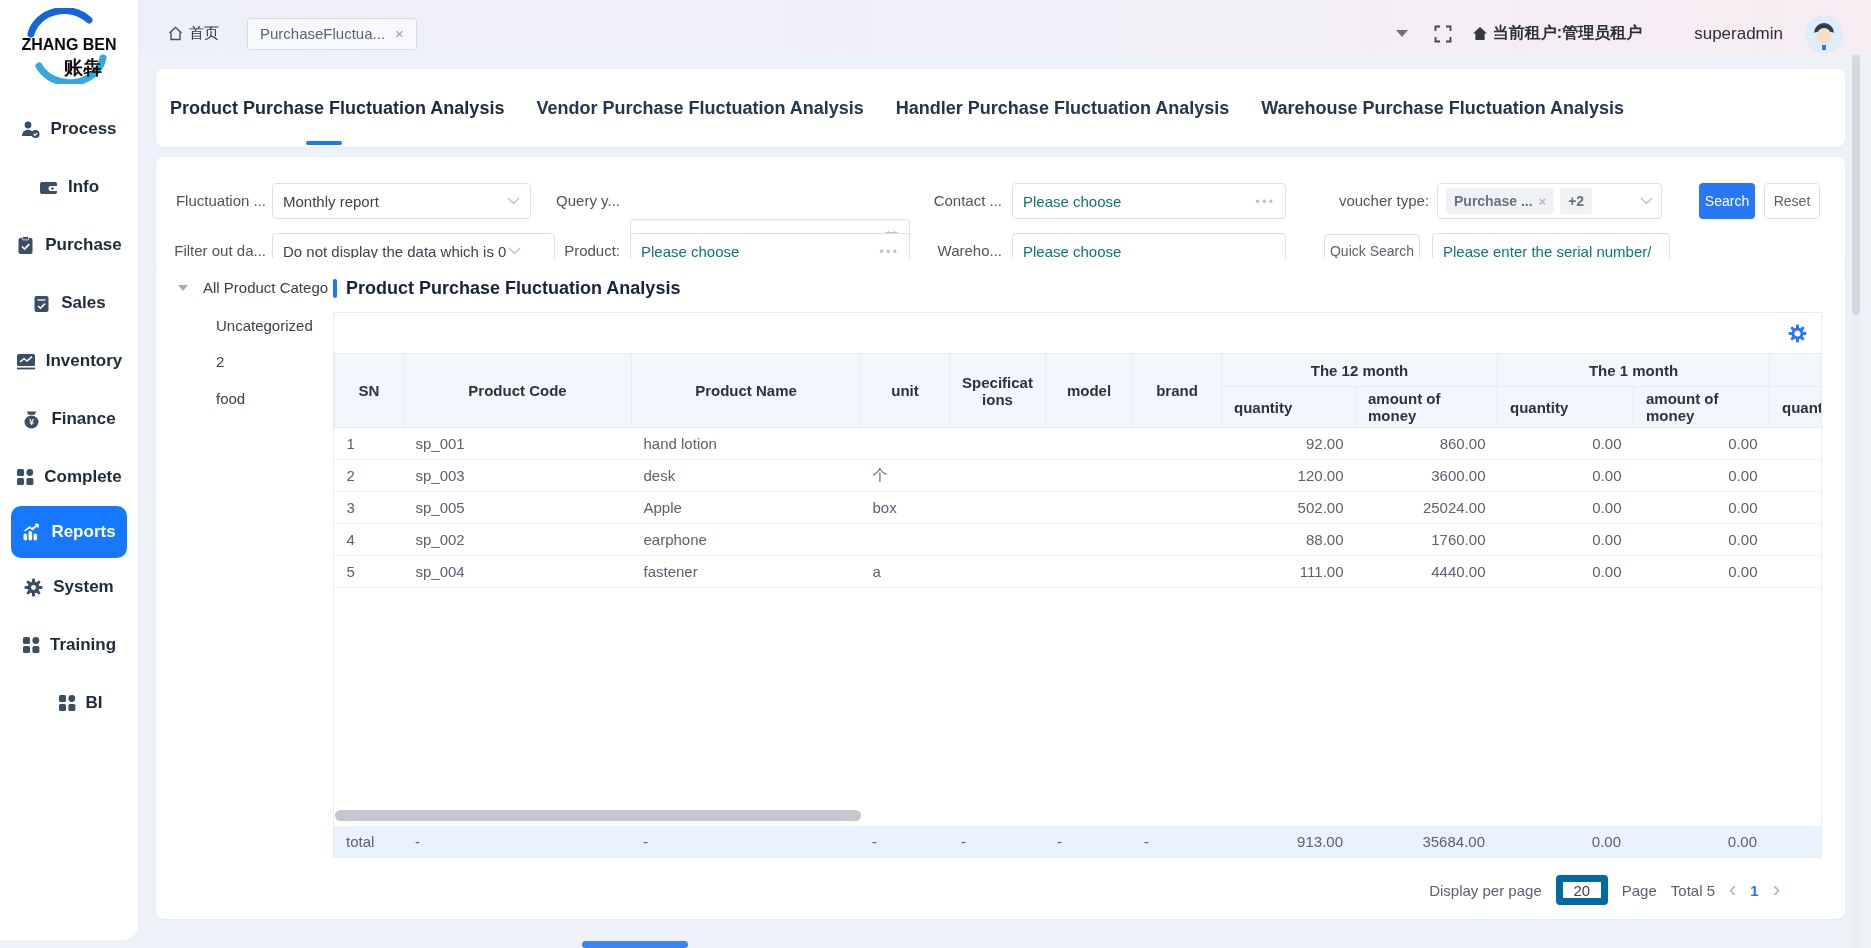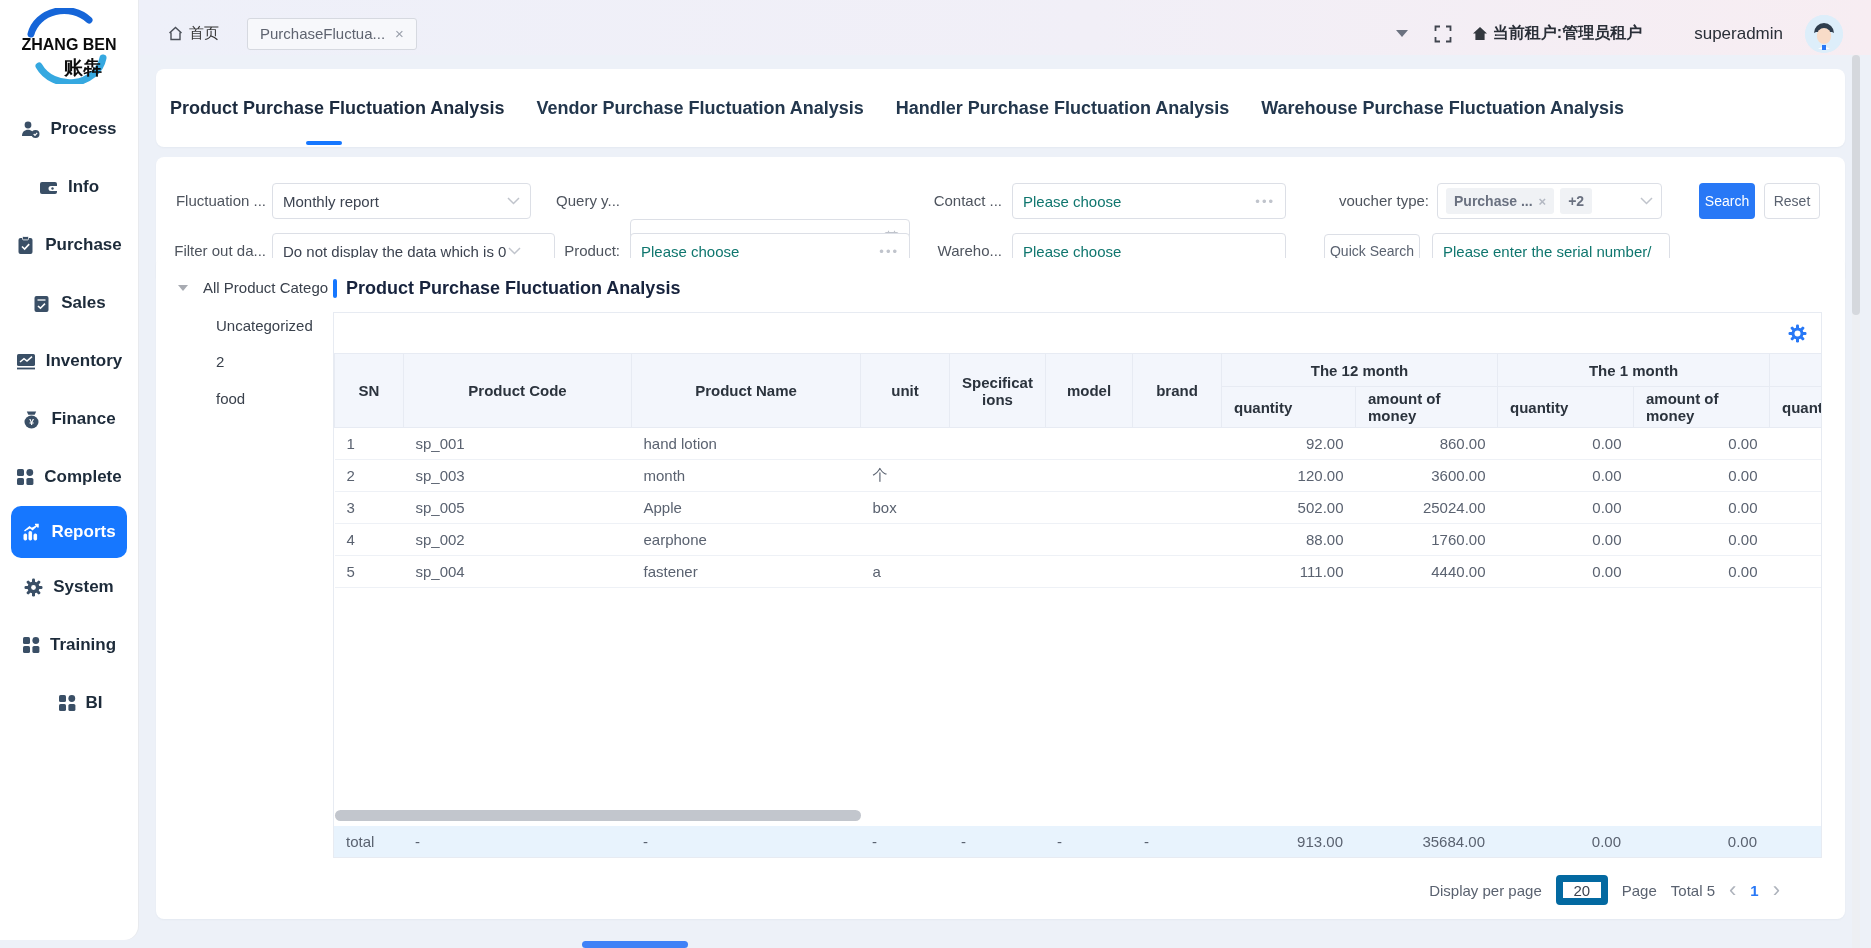--- a/index.html
+++ b/index.html
@@ -412,21 +412,21 @@
           <td></td>
           <td class="num">92.00</td>
           <td class="num">860.00</td>
           <td class="num">0.00</td>
           <td class="num">0.00</td>
           <td></td>
         </tr>
         <tr>
           <td>2</td>
           <td>sp_003</td>
-          <td>month</td>
+          <td>desk</td>
           <td>个</td>
           <td></td>
           <td></td>
           <td></td>
           <td class="num">120.00</td>
           <td class="num">3600.00</td>
           <td class="num">0.00</td>
           <td class="num">0.00</td>
           <td></td>
         </tr>

